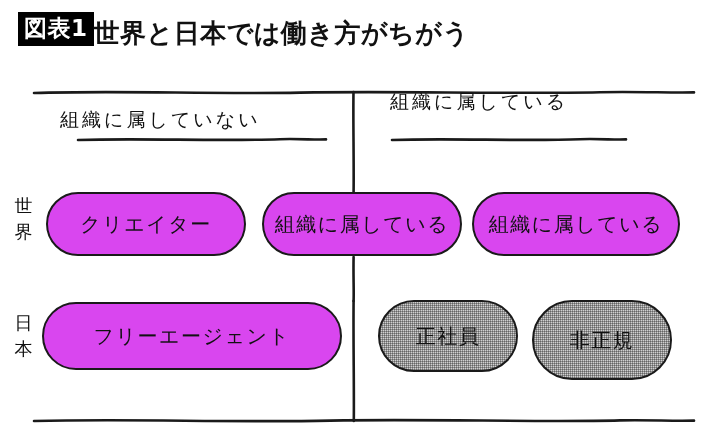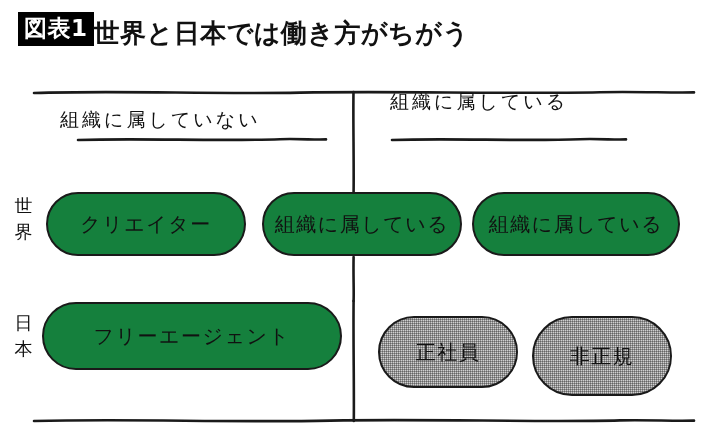--- a/index.html
+++ b/index.html
@@ -90,38 +90,37 @@
   #row-label-world { left: 12px; top: 193px; }
   #row-label-japan { left: 12px; top: 310px; }
   .row-label span { display: block; }
 
   
   .pill {
     position: absolute;
     box-sizing: border-box;
     border: 2.6px solid #1a1a1a;
     border-radius: 999px;
-    background: #15803d;
+    background: #d946ef;
     display: flex;
     align-items: center;
     justify-content: center;
     font-size: 20px;
     letter-spacing: 1.5px;
     line-height: 1;
     color: #111111;
     font-weight: 500;
     white-space: nowrap;
   }
   .pill.shaded {
     background-color: #d0d0d0;
     background-image:
       repeating-linear-gradient(0deg,   rgba(0,0,0,0.30) 0 1px, rgba(0,0,0,0) 1px 2px),
       repeating-linear-gradient(90deg,  rgba(0,0,0,0.30) 0 1px, rgba(0,0,0,0) 1px 2px);
     background-size: 2px 2px, 2px 2px;
-    margin-top: 16px;
   }
 
   
   #pill-creator    { left: 46px;  top: 192px; width: 200px; height: 64px; }
   #pill-specialist { left: 262px; top: 192px; width: 200px; height: 64px; }
   #pill-backoffice { left: 472px; top: 192px; width: 208px; height: 64px; }
   
   #pill-freeagent  { left: 42px;  top: 302px; width: 300px; height: 68px; }
   #pill-seishain   { left: 378px; top: 300px; width: 140px; height: 72px; }
   #pill-hiseiki    { left: 532px; top: 300px; width: 140px; height: 80px; }

